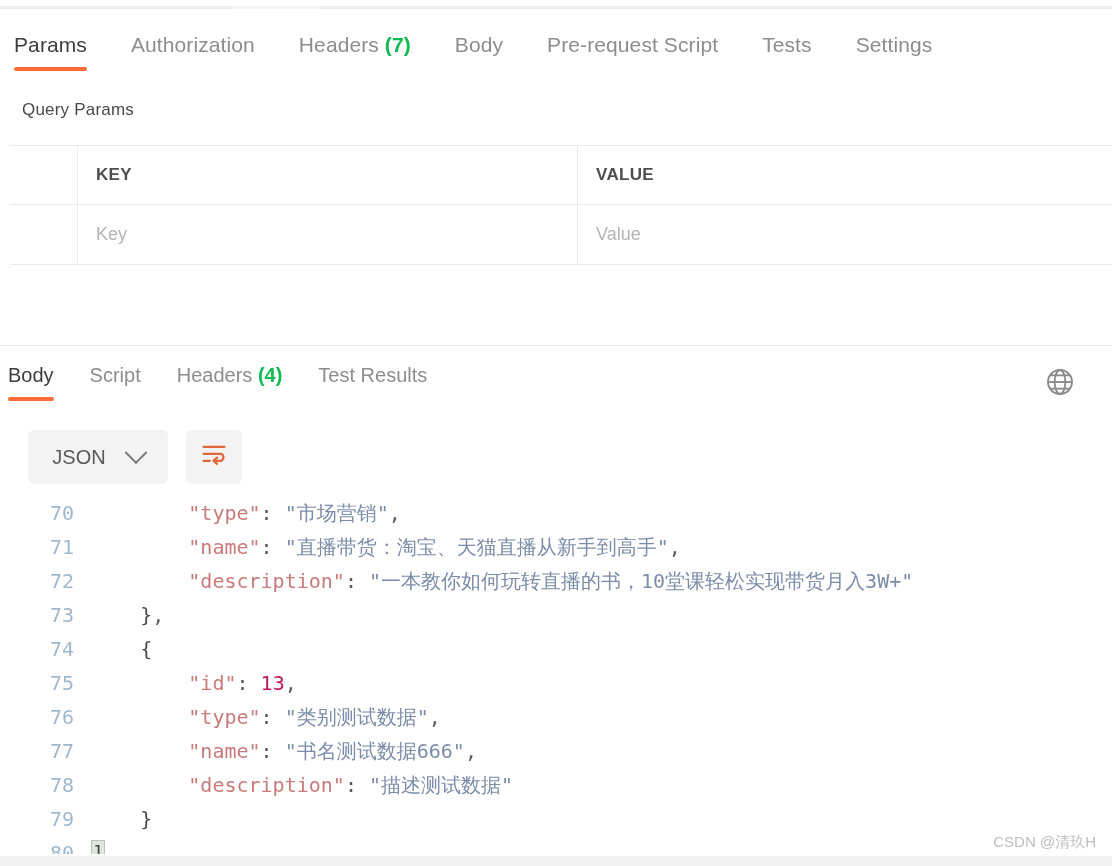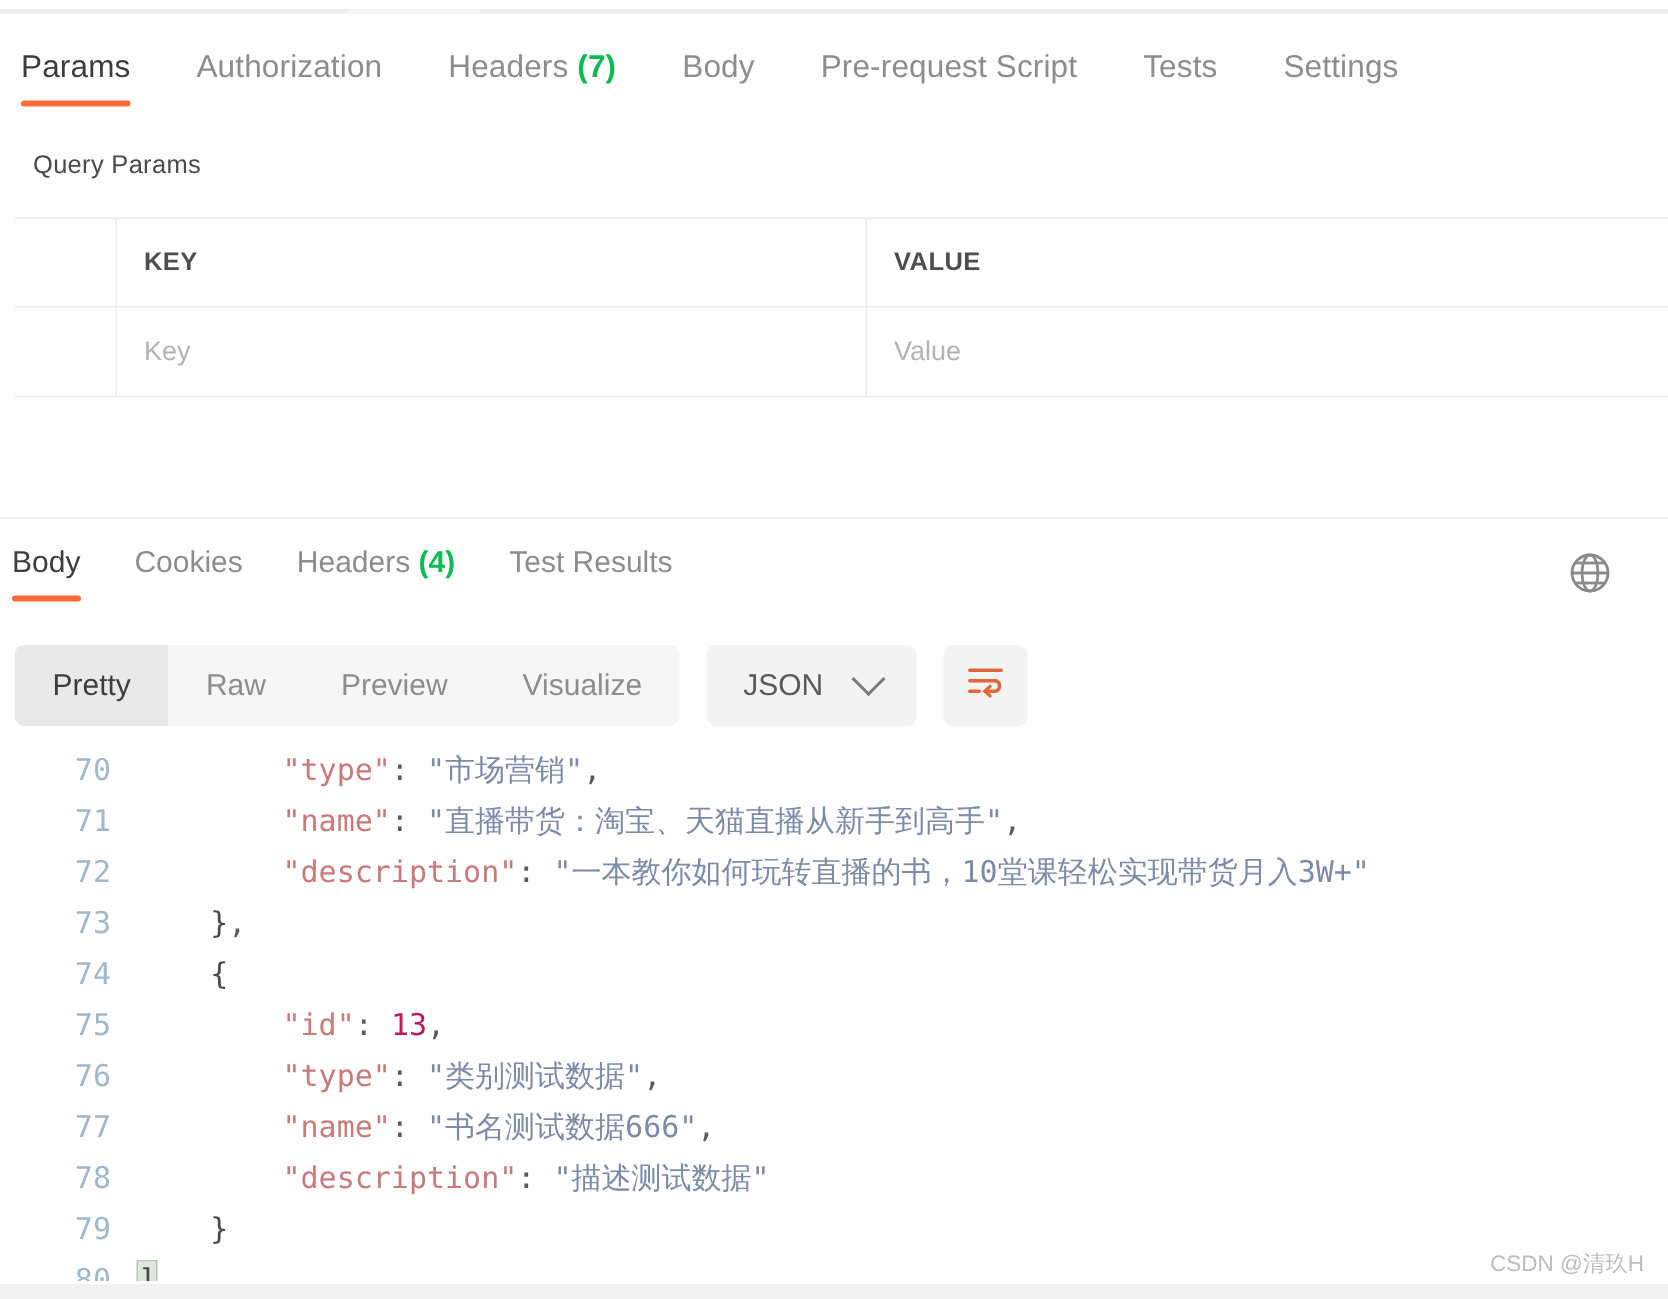--- a/index.html
+++ b/index.html
@@ -333,42 +333,36 @@
     <div class="qp-cell-val">
       <span class="qp-placeholder">Value</span>
     </div>
   </div>
 </div>
 
 <div class="resp-rule"></div>
 
 <div class="resp-tabs" id="response-tabs">
     <div class="resp-tab active"><span>Body</span></div>
-    <div class="resp-tab"><span>Cookies</span></div>
+    <div class="resp-tab"><span>Script</span></div>
     <div class="resp-tab"><span>Headers</span><span class="tab-count"> (4)</span></div>
     <div class="resp-tab"><span>Test Results</span></div>
   </div>
 
 <div class="globe-btn">
   <svg width="32" height="32" viewBox="0 0 24 24" fill="none" stroke="#8a8a8a" stroke-width="1.4">
     <circle cx="12" cy="12" r="9"></circle>
     <ellipse cx="12" cy="12" rx="4" ry="9"></ellipse>
     <line x1="3" y1="12" x2="21" y2="12"></line>
     <line x1="4.6" y1="7" x2="19.4" y2="7"></line>
     <line x1="4.6" y1="17" x2="19.4" y2="17"></line>
   </svg>
 </div>
 
 <div class="viewer-bar">
-  <div class="seg-group" id="view-modes">
-      <div class="seg active">Pretty</div>
-      <div class="seg">Raw</div>
-      <div class="seg">Preview</div>
-      <div class="seg">Visualize</div>
-    </div>
 
   <div class="fmt-select">
     <span class="fmt-label">JSON</span>
     <span class="chev"></span>
   </div>
 
   <div class="wrap-btn">
     <span>
       <svg width="28" height="26" viewBox="0 0 24 22" fill="none" stroke="#e0663a" stroke-width="1.9" stroke-linecap="round">
         <line x1="3" y1="4" x2="21" y2="4"></line>

